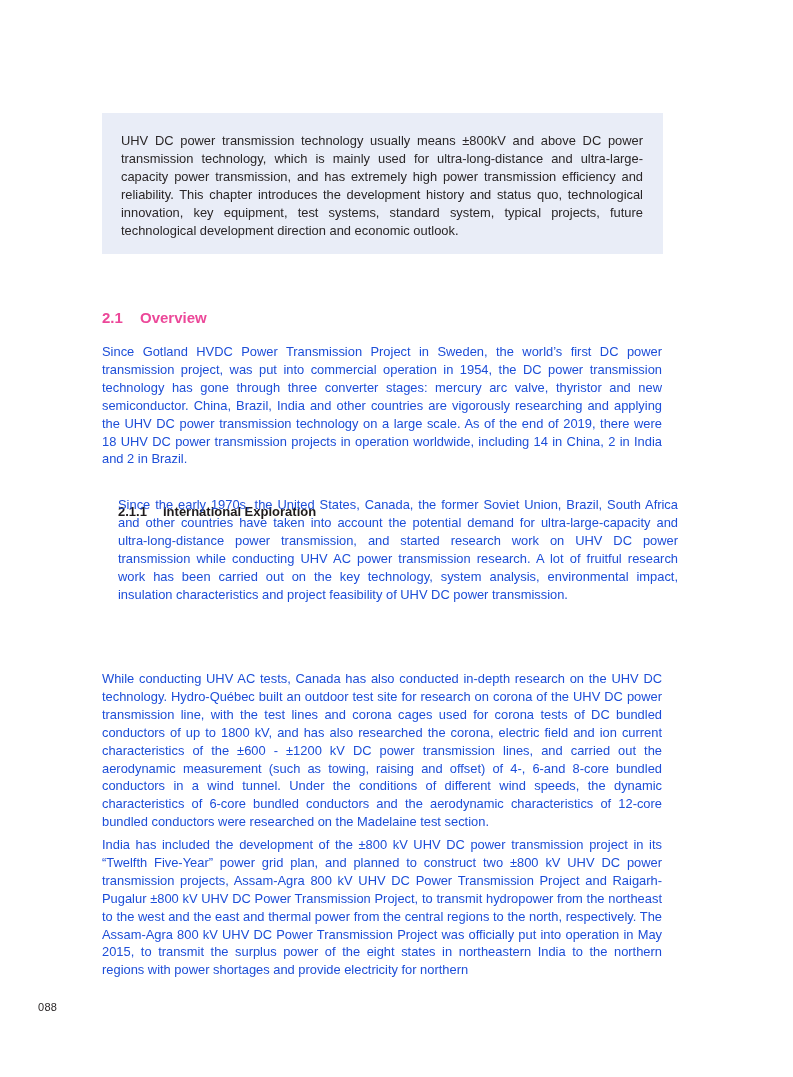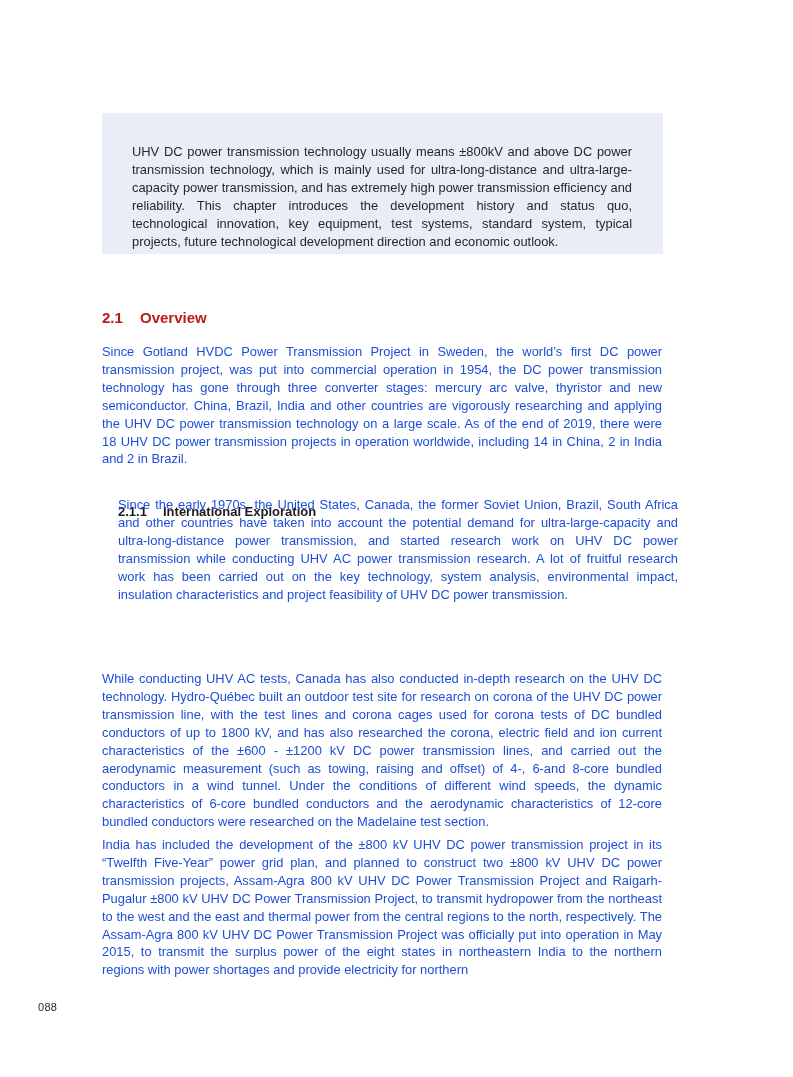--- a/index.html
+++ b/index.html
@@ -5,26 +5,26 @@
   html, body { margin: 0; padding: 0; background: #ffffff; }
   body {
     width: 793px; height: 1077px; position: relative; overflow: hidden;
     font-family: "Liberation Sans", sans-serif; color: #231f20;
   }
   .abstract-box {
     position: absolute; left: 102px; top: 113px; width: 561px; height: 141px;
     background: #e9edf7; box-sizing: border-box; padding: 18px 19px 0 18px;
   }
   .abstract-box p {
-    margin: 12px; font-size: 12.9px; line-height: 18px; text-align: justify;
+    margin: 1px; font-size: 12.9px; line-height: 18px; text-align: justify;
     text-align-last: left; color: #2a2627;
   }
   .h2 {
     position: absolute; left: 102px; top: 309px; margin: 0;
-    font-size: 15px; font-weight: bold; color: #b91c1c;
+    font-size: 15px; font-weight: bold; color: #ec4899;
   }
   .h2 .num { display: inline-block; width: 38px; }
   .h3 {
     position: absolute; left: 102px; top: 488px; margin: 16px;
     font-size: 13px; font-weight: bold; color: #1f1b1c;
   }
   .h3 .num { display: inline-block; width: 45px; }
   .para {
     position: absolute; left: 102px; width: 560px; margin: 0;
     font-size: 12.9px; line-height: 17.9px; text-align: justify; color: #1d4ed8;

